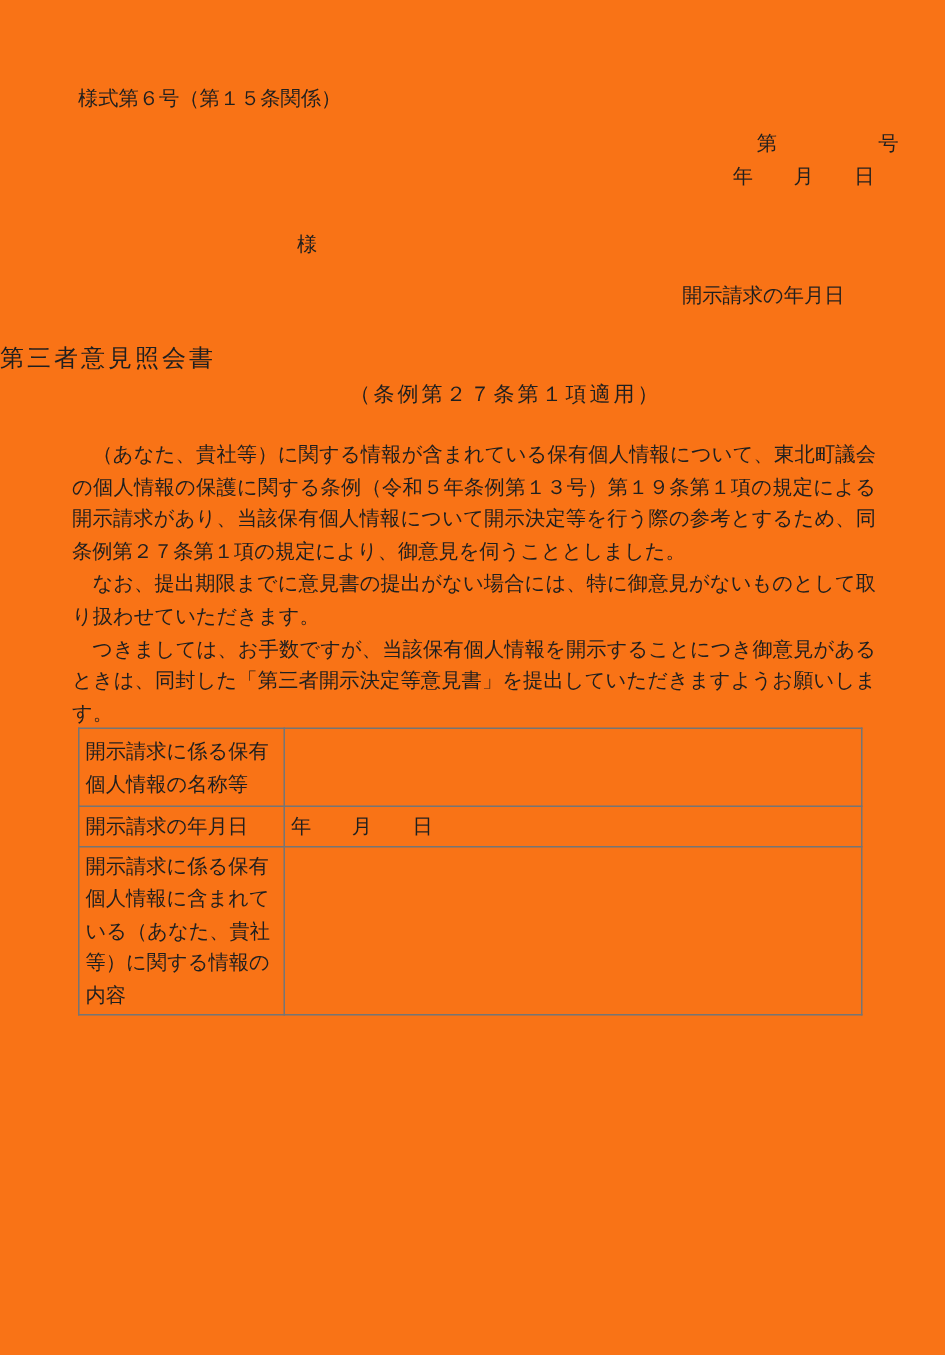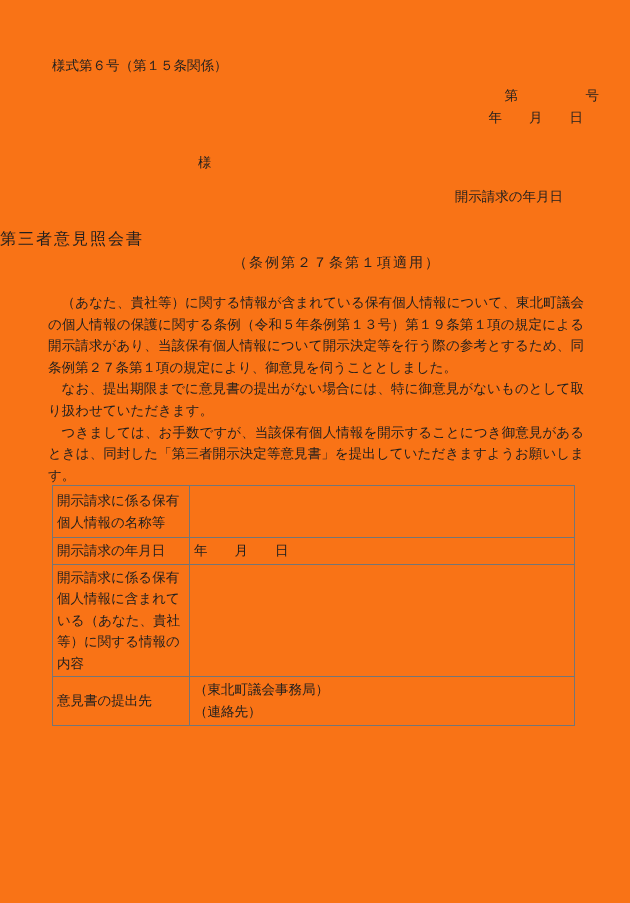--- a/index.html
+++ b/index.html
@@ -98,23 +98,16 @@
         <td class="col-value"></td>
       </tr>
       <tr class="r2">
         <td class="col-label">開示請求の年月日</td>
         <td class="col-value date-cell">年　　月　　日</td>
       </tr>
       <tr class="r3">
         <td class="col-label">開示請求に係る保有個人情報に含まれている（あなた、貴社等）に関する情報の内容</td>
         <td class="col-value"></td>
       </tr>
-      <tr class="r4">
-        <td class="col-label">意見書の提出先</td>
-        <td class="col-value">
-          <span class="vline">（東北町議会事務局）</span>
-          <span class="vline">（連絡先）</span>
-        </td>
-      </tr>
     </tbody>
   </table>
 
 </div>
 
 </body></html>

